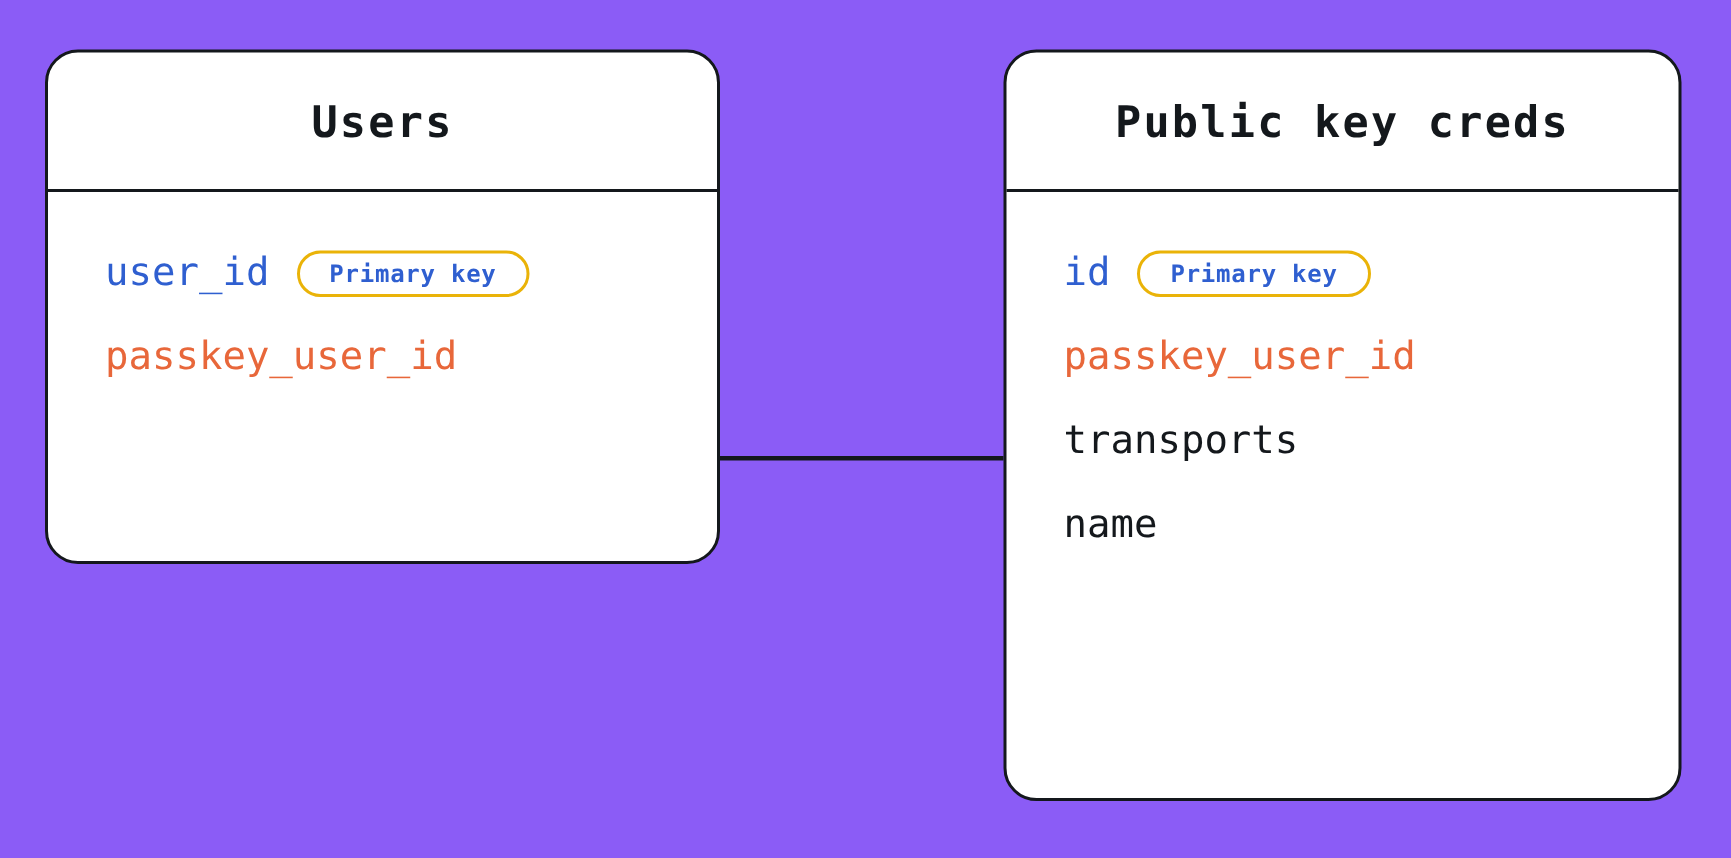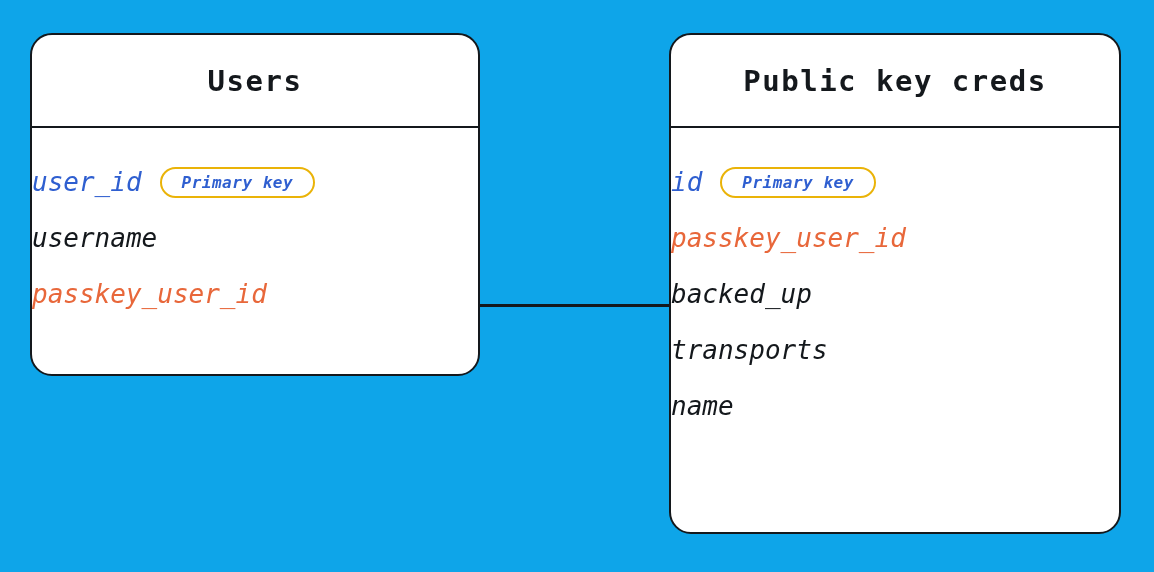--- a/index.html
+++ b/index.html
@@ -7,21 +7,21 @@
     padding: 0;
     background: #ffffff;
   }
   body {
     font-family: "DejaVu Sans Mono", "Liberation Mono", monospace;
   }
   #canvas {
     position: relative;
     width: 1154px;
     height: 572px;
-    background: #0ea5e9;
+    background: #8b5cf6;
     overflow: hidden;
   }
 
   
   .entity {
     position: absolute;
     background: #ffffff;
     border: 2px solid #14181c;
     border-radius: 22px;
     box-sizing: border-box;
@@ -45,22 +45,22 @@
   .entity-body {
     padding: 26px 0 0 0;
     box-sizing: border-box;
   }
 
   
   .field-row {
     height: 56px;
     display: flex;
     align-items: center;
+    padding-left: 38px;
     box-sizing: border-box;
-    font-style: italic;
   }
   .field-name {
     font-family: "DejaVu Sans Mono", "Liberation Mono", monospace;
     font-size: 26px;
     letter-spacing: 0px;
     color: #14181c;
     white-space: nowrap;
   }
   .field-name.pk   { color: #2f5fd0; }
   .field-name.fk   { color: #e8673a; }
@@ -103,23 +103,20 @@
     </div>
     <div class="entity-body">
 
       <div class="field-row">
         <span class="field-name pk">user_id</span>
         <span class="pk-badge">
           <span class="pk-badge-label">Primary key</span>
         </span>
       </div>
 
-      <div class="field-row">
-        <span class="field-name">username</span>
-      </div>
 
       <div class="field-row">
         <span class="field-name fk">passkey_user_id</span>
       </div>
 
     </div>
   </div>
 
   <div class="connector" style="left:480px; top:304px; width:189px; height:3px;"></div>
 
@@ -134,23 +131,20 @@
         <span class="pk-badge">
           <span class="pk-badge-label">Primary key</span>
         </span>
       </div>
 
 
       <div class="field-row">
         <span class="field-name fk">passkey_user_id</span>
       </div>
 
-      <div class="field-row">
-        <span class="field-name">backed_up</span>
-      </div>
 
       <div class="field-row">
         <span class="field-name">transports</span>
       </div>
 
       <div class="field-row">
         <span class="field-name">name</span>
       </div>
 
     </div>

